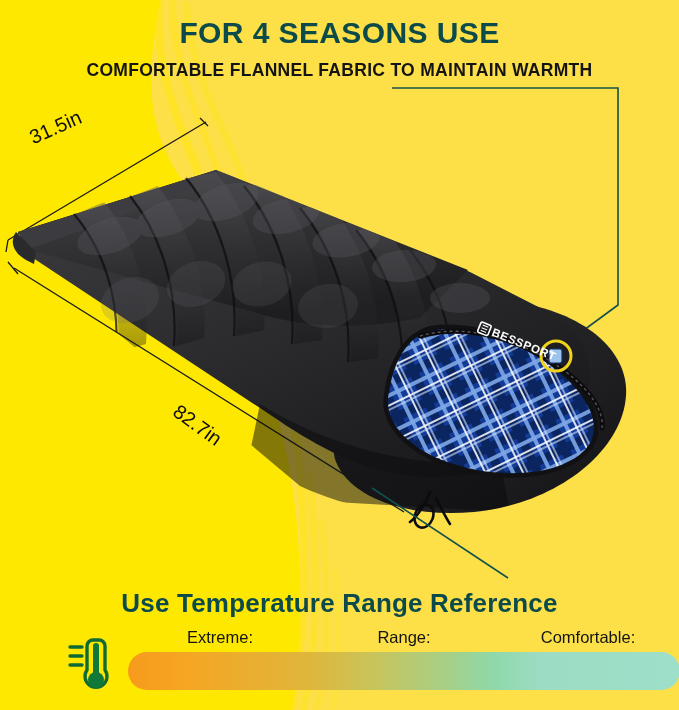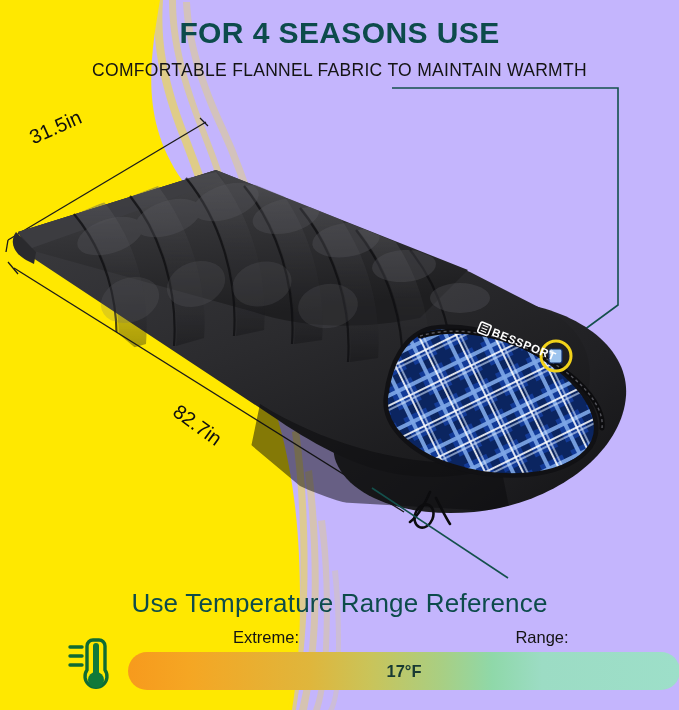--- a/index.html
+++ b/index.html
@@ -8,21 +8,21 @@
     background: #ffffff;
   }
   body {
     font-family: "Liberation Sans", sans-serif;
   }
 
   #poster {
     position: relative;
     width: 679px;
     height: 710px;
-    background: #c4b5fd;
+    background: #fde047;
     overflow: hidden;
   }
 
   
   .yellow-bg {
     position: absolute;
     left: 0;
     top: 0;
     width: 679px;
     height: 710px;
@@ -43,21 +43,21 @@
     font-family: "Liberation Sans", sans-serif;
     z-index: 6;
   }
   .subhead {
     position: absolute;
     left: 0;
     top: 60px;
     width: 679px;
     text-align: center;
     font-size: 17.5px;
-    font-weight: 400;
+    font-weight: 700;
     letter-spacing: 0.3px;
     color: #141414;
     font-family: "Liberation Sans", sans-serif;
     z-index: 6;
   }
 
   
   .product-layer {
     position: absolute;
     left: 0;
@@ -92,21 +92,21 @@
   }
 
   
   .temp-title {
     position: absolute;
     left: 0;
     top: 588px;
     width: 679px;
     text-align: center;
     font-size: 26px;
-    font-weight: normal;
+    font-weight: bold;
     letter-spacing: 0.2px;
     color: #0d4b4b;
     font-family: "Liberation Sans", sans-serif;
     z-index: 8;
   }
 
   .thermo-icon {
     position: absolute;
     left: 62px;
     top: 634px;
@@ -401,19 +401,19 @@
     <path d="M31,6 h6 a6,6 0 0 1 6,6 v24 a11,11 0 1 1 -18,0 v-24 a6,6 0 0 1 6,-6 Z" fill="none" stroke="#0f6b33" stroke-width="3.4"></path>
 
     <path d="M34,12 v27" stroke="#10793a" stroke-width="6" stroke-linecap="round"></path>
     <circle cx="34" cy="46" r="8" fill="#10793a"></circle>
   </svg>
 
   <div class="temp-table">
     <div class="temp-head-row">
       <div class="temp-head-cell">Extreme:</div>
       <div class="temp-head-cell">Range:</div>
+      <div class="temp-head-cell">Comfortable:</div>
     </div>
     <div class="temp-bar">
-      <div class="temp-cell">17°F</div>
     </div>
   </div>
 
 </div>
 
 </body></html>

